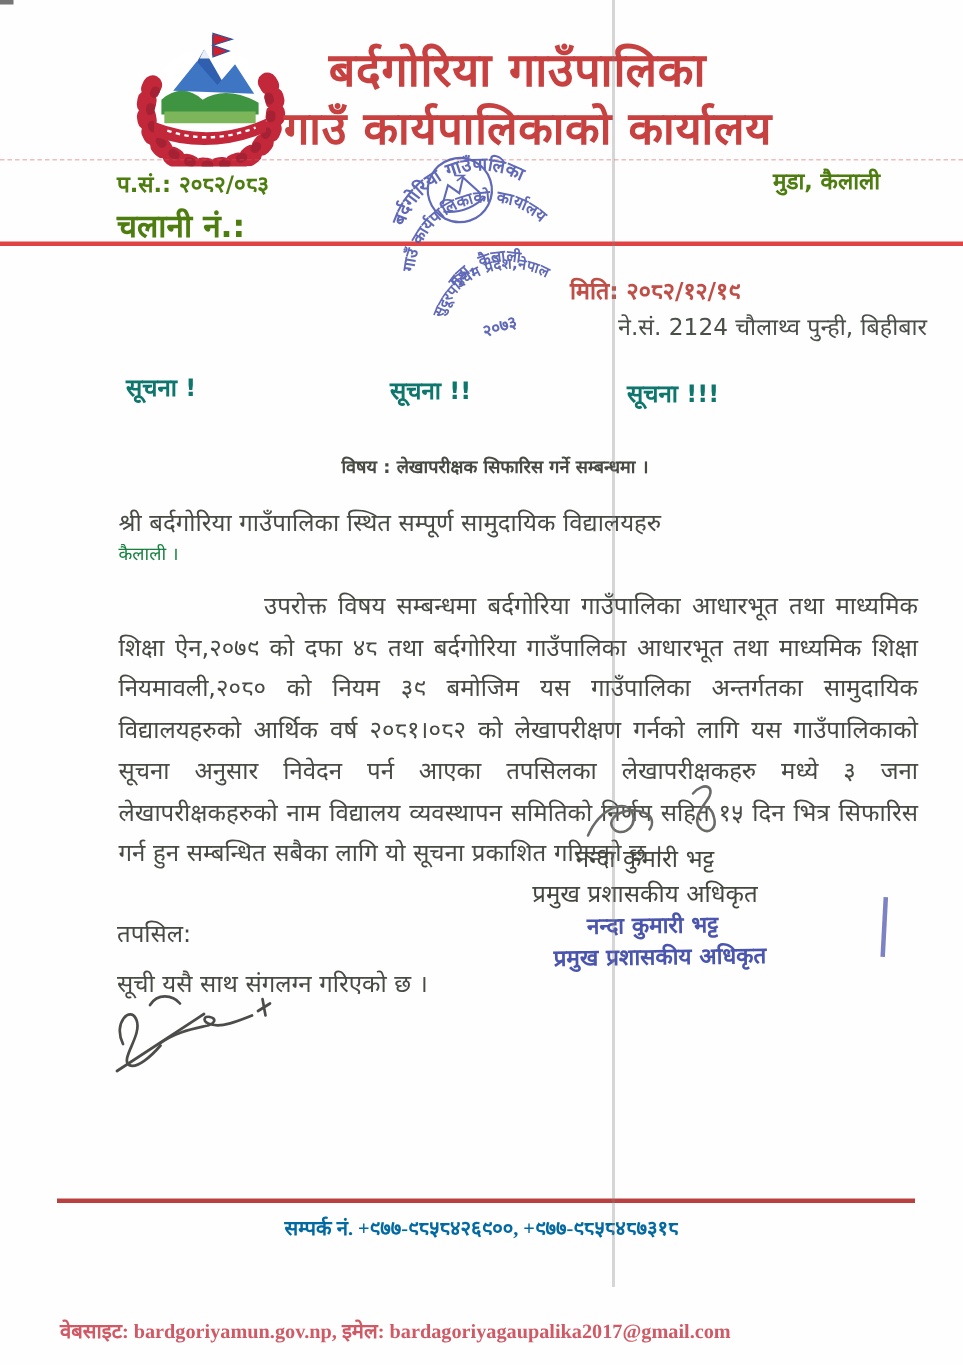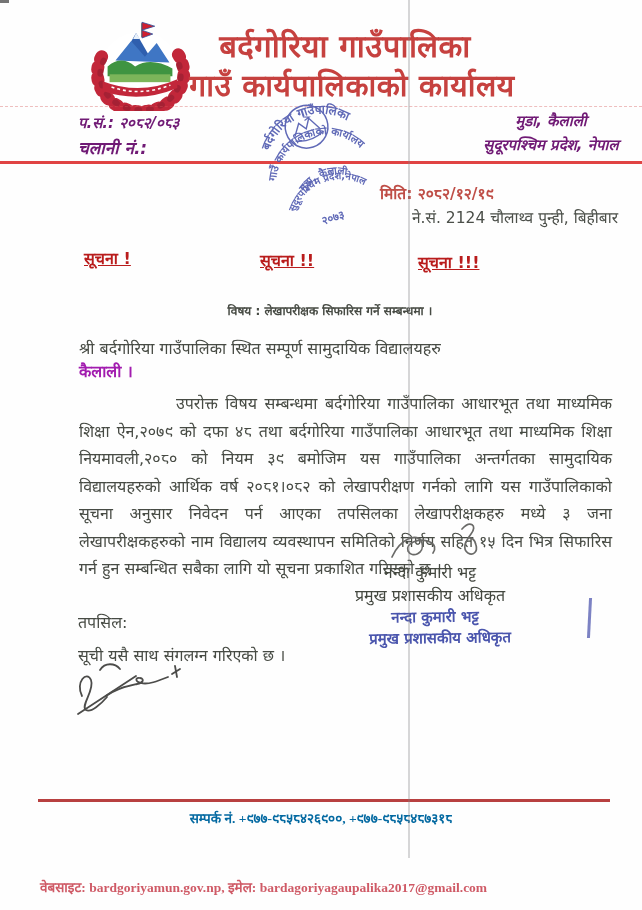--- a/index.html
+++ b/index.html
@@ -9,33 +9,33 @@
     font-family:"DejaVu Sans",sans-serif;
     -webkit-font-smoothing:antialiased;
   }
   .abs{position:absolute;}
   
   .title1{left:140px;top:24px;width:410px;text-align:center;
     font-size:31px;font-weight:700;color:#c6413f;letter-spacing:.5px;}
   .title2{left:142px;top:64px;width:420px;text-align:center;
     font-size:30px;font-weight:700;color:#c6413f;letter-spacing:.5px;}
   .faint-dashes{left:0;top:106px;width:642px;border-top:1px dashed rgba(214,86,86,.38);}
-  .red-ink{color:#701a75;font-style:italic;}
+  .red-ink{color:#4d7c0f;}
   .ref1{left:78px;top:112px;font-size:15px;font-weight:600;}
-  .ref2{left:78px;top:136px;font-size:17px;font-weight:600;}
+  .ref2{left:78px;top:136px;font-size:21px;font-weight:600;}
   .place{left:466px;top:109px;width:170px;text-align:center;font-size:15px;font-weight:600;line-height:24px;}
   .rule-top{left:0;top:161px;width:642px;height:2.5px;background:#e04343;}
   .rule-bottom{left:38px;top:799px;width:572px;height:2.5px;background:#b84040;}
   .date-line{left:380px;top:182px;width:212px;font-size:15.5px;color:#bf4e47;font-weight:600;}
   .nesam-line{left:378px;top:206px;width:240px;text-align:right;font-size:15.5px;color:#4b4f49;}
-  .notice{font-size:16px;color:#b91c1c;font-weight:600;text-decoration:underline;}
+  .notice{font-size:16px;color:#0f766e;font-weight:600;}
   .n1{left:84px;top:247px;} .n2{left:260px;top:249px;} .n3{left:418px;top:251px;}
   .subject{left:80px;top:302px;width:500px;text-align:center;font-size:12px;color:#474b44;font-weight:600;}
   .addr1{left:79px;top:337px;font-size:16px;color:#474b44;}
-  .addr2{left:79px;top:360px;font-size:16px;color:#a21caf;font-weight:bold;}
+  .addr2{left:79px;top:360px;font-size:12px;color:#15803d;}
   .bodytext{left:79px;top:390px;width:533px;font-size:16px;line-height:27.5px;
     color:#474b44;text-align:justify;text-indent:97px;}
   .typed-name{left:330px;top:561px;width:200px;text-align:center;font-size:16px;color:#43473f;}
   .typed-desig{left:330px;top:584px;width:200px;text-align:center;font-size:16px;color:#43473f;}
   .stamp-name{left:335px;top:606px;width:200px;text-align:center;font-size:15px;font-weight:700;color:#4a55ad;transform:rotate(-.8deg);}
   .stamp-desig{left:335px;top:627px;width:210px;text-align:center;font-size:15px;font-weight:700;color:#4a55ad;transform:rotate(-.8deg);}
   .stamp-tick{left:588px;top:598px;width:2.5px;height:40px;background:#5b63b4;transform:rotate(3deg);opacity:.8;}
   .tapasil{left:78px;top:611px;font-size:16px;color:#474b44;}
   .attach{left:78px;top:644px;font-size:16px;color:#474b44;text-align:right;}
   .footer1{left:60px;top:809px;width:522px;text-align:center;
@@ -79,21 +79,20 @@
 <div class="abs ref1 red-ink">
   <span>प.सं.:</span>
   <span>२०८२/०८३</span>
 </div>
 <div class="abs ref2 red-ink">
   <span>चलानी नं.:</span>
 </div>
 
 <div class="abs place red-ink">
   <div>मुडा, कैलाली</div>
-  <div>सुदूरपश्चिम प्रदेश, नेपाल</div>
 </div>
 
 <div class="abs rule-top"></div>
 
 <svg class="abs seal-wrap" viewBox="0 0 136 140">
   <defs>
     <path id="sealArc1" d="M12,66 A58,58 0 0 1 126,60" fill="none"></path>
     <path id="sealArc2" d="M16,86 A54,54 0 0 1 122,80"></path>
     <path id="sealArc3" d="M36,103 A42,42 0 0 1 104,99"></path>
     <path id="sealArc4" d="M24,118 A52,52 0 0 1 114,113"></path>

